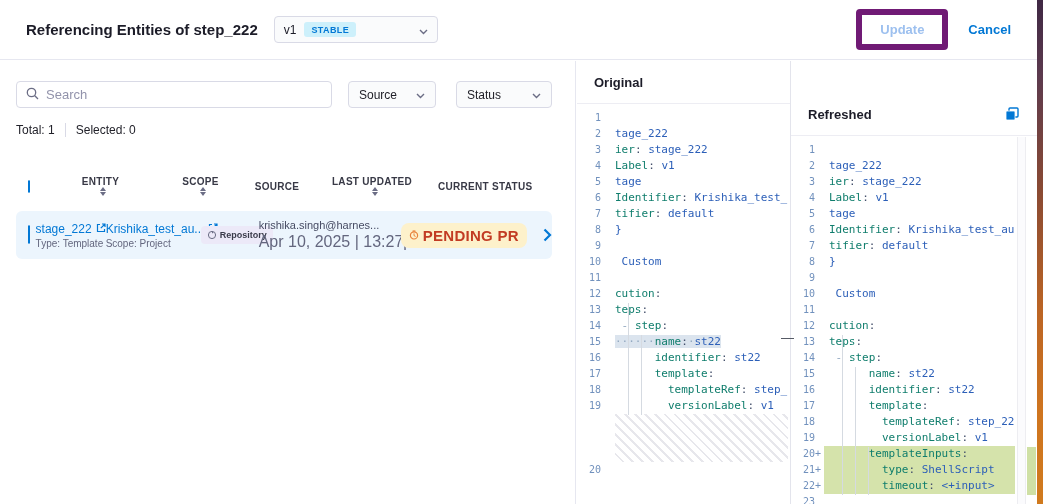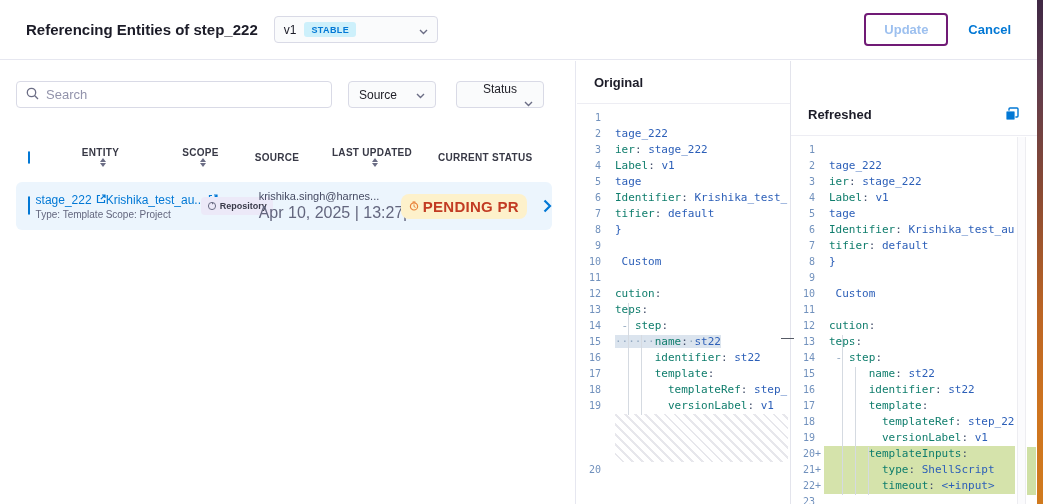--- a/index.html
+++ b/index.html
@@ -19,21 +19,21 @@
     display:flex; align-items:center; padding:0 9px; cursor:pointer;
   }
   .version-label { font-size:12px; color:#1c1c28; margin-right:8px; }
   .stable-badge {
     font-size:9px; font-weight:bold; letter-spacing:.4px; color:#0278d5; background:#cdf0fb;
     border-radius:3px; padding:2.5px 7px;
   }
   .version-select .chev { margin-left:auto; }
   .topbar-spacer { flex:1; }
   .btn-update {
-    background:#fff; border:2px solid #701a75; color:#9dc0ef; font-weight:bold; font-size:13px;
+    background:#fff; border:6px solid #701a75; color:#9dc0ef; font-weight:bold; font-size:13px;
     border-radius:4px; padding:7px 18px; margin-right:20px; font-family:inherit;
   }
   .btn-cancel { background:none; border:none; color:#0278d5; font-weight:bold; font-size:13px; font-family:inherit; cursor:pointer; }
   
   .left {
     position:absolute; left:0; top:61px; width:576px; height:443px;
     border-right:1px solid #e6e7f0; padding:20px 16px 16px 16px; background:#fff;
   }
   .filters { display:flex; align-items:center; }
   .search-box {
@@ -42,21 +42,21 @@
   }
   .search-box input {
     border:none; outline:none; flex:1; font-size:13px; font-family:inherit; color:#22222a; margin-left:7px; background:transparent;
   }
   .search-box input::placeholder { color:#9293ab; }
   .select {
     height:27px; border:1px solid #d9dae6; border-radius:4px; background:#fafbfc;
     display:flex; align-items:center; padding:0 10px; font-size:12px; color:#22222a; cursor:pointer;
   }
   .select-source { width:88px; margin-left:16px; }
-  .select-status { width:88px; margin-left:20px;flex-direction:column; }
+  .select-status { width:96px; margin-left:20px; }
   .select .chev { margin-left:auto; }
   .counts { margin-top:14px; display:flex; align-items:center; font-size:12px; color:#22222a; height:15px; }
   .counts .vdiv { width:1px; height:14px; background:#d9dae6; margin:0 10px; }
   
   .thead { margin-top:40px; display:flex; align-items:center; padding-left:12px; height:18px;
     font-size:10px; font-weight:bold; color:#383946; letter-spacing:.3px; }
   .hc { display:flex; align-items:center;flex-direction:column; }
   .c1 { width:20px; } .c2 { width:105px; } .c3 { width:95px; } .c4 { width:58px; } .c5h { width:132px; } .c5 { width:142px; }
   .sort { display:inline-flex; flex-direction:column; margin-left:5px; }
   .sort i { display:block; width:0; height:0; border-left:3.5px solid transparent; border-right:3.5px solid transparent; }
@@ -158,20 +158,25 @@
       <div class="select select-status">
         <span>Status</span>
         <span class="chev">
           <svg width="9" height="6" viewBox="0 0 9 6">
               <polyline points="1,1 4.5,4.5 8,1" fill="none" stroke="#6b6d85" stroke-width="1.4"></polyline>
             </svg>
         </span>
       </div>
     </div>
 
+    <div class="counts">
+      <span>Total: 1</span>
+      <span class="vdiv"></span>
+      <span>Selected: 0</span>
+    </div>
 
     <div class="thead">
       <span class="c1"><span class="checkbox"></span></span>
       <span class="hc c2">
           <span>ENTITY</span>
         <span class="sort">
             <i class="up"></i>
             <i class="dn"></i>
           </span>
         </span>

